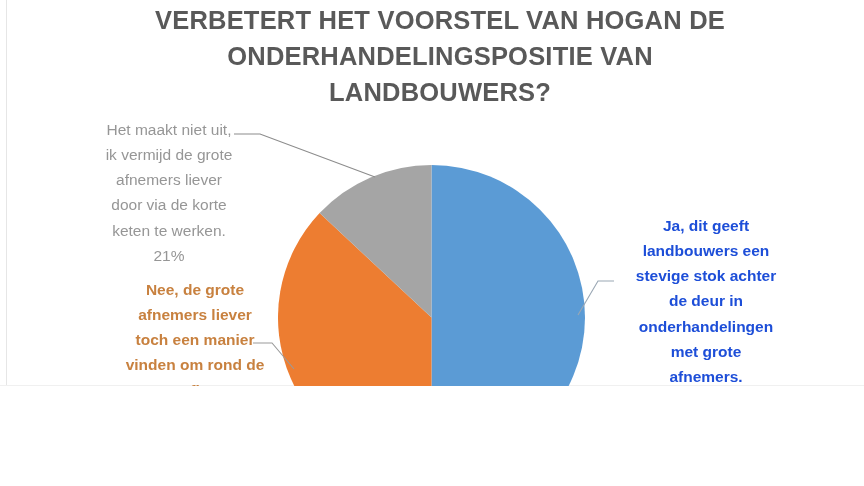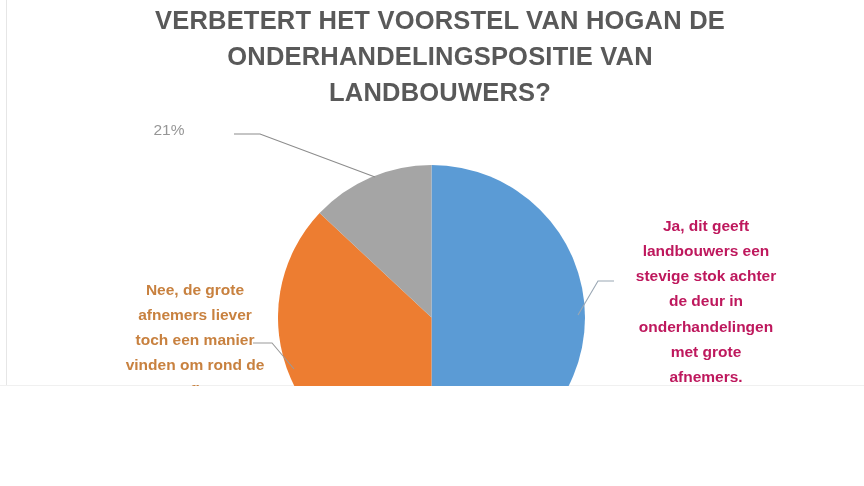--- a/index.html
+++ b/index.html
@@ -88,21 +88,21 @@
   #label-orange {
     left: 78px;
     top: 252px;
     width: 234px;
     color: #c8813f;
   }
   #label-blue {
     left: 590px;
     top: 188px;
     width: 232px;
-    color: #be185d;
+    color: #1d4ed8;
   }
   .pct {
     display: block;
   }
 </style>
 </head>
 <body>
 
 <div id="screen">
 
@@ -124,20 +124,25 @@
     </svg>
   </div>
 
   <svg id="leaders" viewBox="0 0 864 486">
     <polyline points="234,134 260,134 375,177" fill="none" stroke="#8c8c8c" stroke-width="1.1"></polyline>
     <polyline points="253,343 272,343 294,369" fill="none" stroke="#9a9a9a" stroke-width="1.1"></polyline>
     <polyline points="614,281 598,281 578,315" fill="none" stroke="#9aa7b4" stroke-width="1.1"></polyline>
   </svg>
 
   <div class="data-label" id="label-gray">
+    <span>Het maakt niet uit,
+ik vermijd de grote
+afnemers liever
+door via de korte
+keten te werken.</span>
     <span class="pct">21%</span>
   </div>
 
   <div class="data-label" id="label-orange">
     <span>Nee, de grote
 afnemers liever
 toch een manier
 vinden om rond de
 strafbare
 praktijken te

